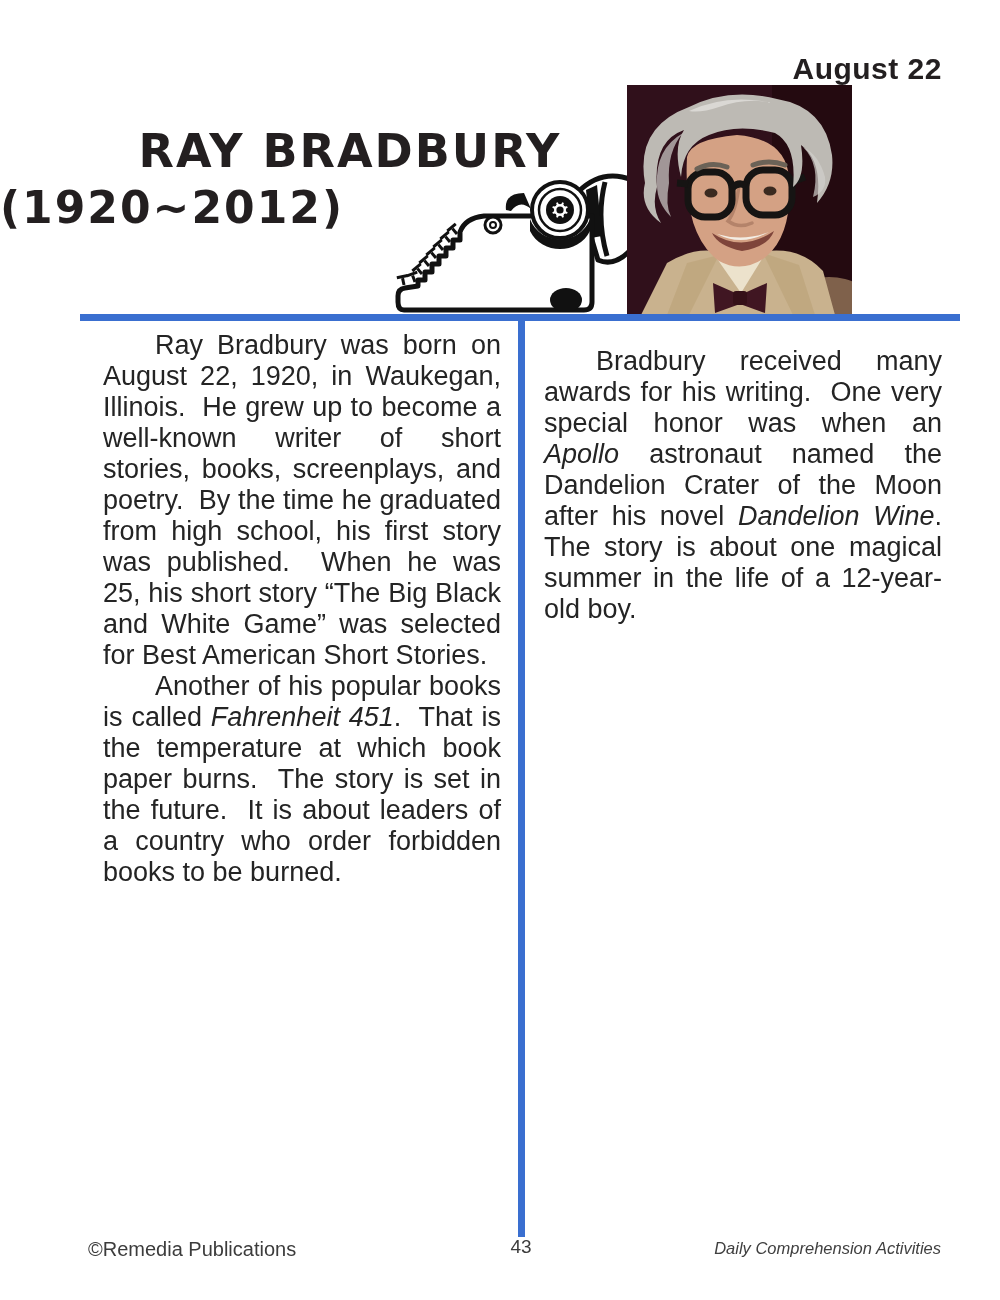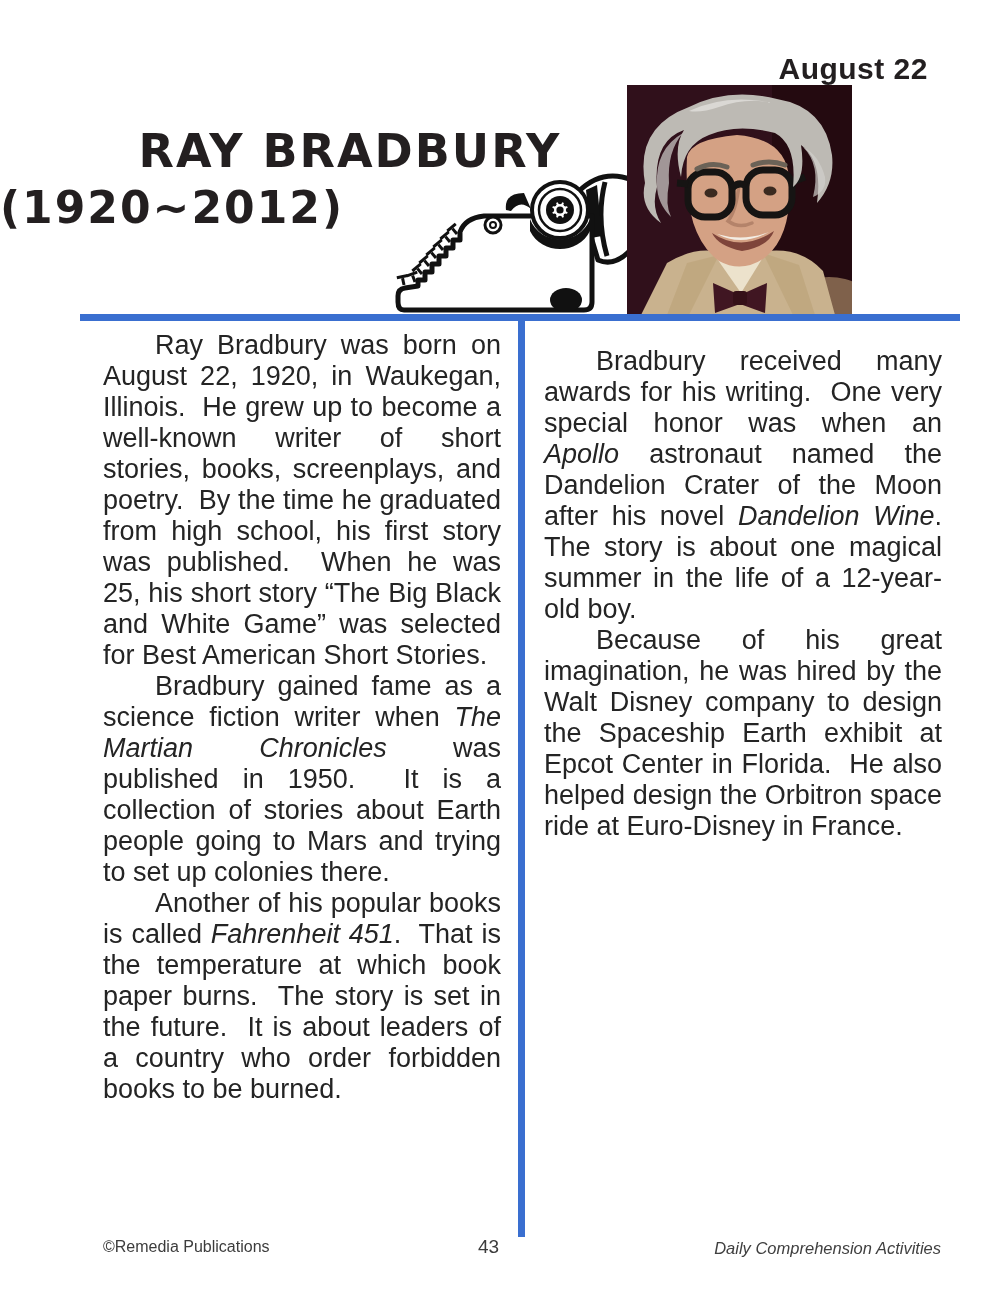--- a/index.html
+++ b/index.html
@@ -1,34 +1,34 @@
 <!DOCTYPE html>
 <html style="--accent: #3a6fd0;"><head>
 <meta charset="utf-8">
 <style>
   html,body{margin:0;padding:0;background:#ffffff;}
   .page{position:relative;width:1000px;height:1300px;background:#fff;overflow:hidden;
         font-family:"Liberation Sans",sans-serif;color:#231f20;}
-  .date{position:absolute;top:52px;right:72px;font-weight:bold;font-size:30px;letter-spacing:.5px;}
+  .date{position:absolute;top:52px;right:58px;font-weight:bold;font-size:30px;letter-spacing:.5px;}
   .title1{position:absolute;top:124px;left:0;width:628px;margin:0;text-align:center;
           font-family:"DejaVu Sans",sans-serif;font-weight:bold;font-size:46px;letter-spacing:2px;padding-left:36px;}
   .title2{position:absolute;top:182px;left:0;width:628px;margin:0;text-align:left;
           font-family:"DejaVu Sans",sans-serif;font-weight:bold;font-size:44px;letter-spacing:2px;}
   .typewriter{position:absolute;left:388px;top:168px;width:282px;height:149px;z-index:3;}
   .photo{position:absolute;left:627px;top:85px;width:225px;height:230px;z-index:4;}
   .hrule{position:absolute;left:80px;top:314px;width:880px;height:7px;background:var(--accent,#3a6fd0);z-index:5;}
   .vrule{position:absolute;left:518px;top:314px;width:7px;height:923px;background:var(--accent,#3a6fd0);z-index:5;}
   .col{position:absolute;top:330px;width:398px;font-size:27px;line-height:31px;
        text-align:justify;color:#242424;}
   .col p{margin:0;text-indent:52px;white-space:pre-wrap;}
   .col i{font-style:italic;}
   .col-left{left:103px;}
   .col-right{left:544px;margin-top:16px;}
-  .footer-left{position:absolute;left:103px;top:1238px;font-size:16px;color:#3c3c3c;}
-  .footer-page{position:absolute;left:478px;top:1236px;width:86px;font-size:19px;color:#3c3c3c;}
+  .footer-left{position:absolute;left:88px;top:1238px;font-size:20px;color:#3c3c3c;}
+  .footer-page{position:absolute;left:478px;top:1236px;width:86px;text-align:center;font-size:19px;color:#3c3c3c;}
   .footer-right{position:absolute;right:59px;top:1239px;font-size:16.5px;font-style:italic;color:#404040;}
 </style>
 </head>
 <body>
 
 <div class="page">
 
   <div class="date">August 22</div>
 
   <h1 class="title1">RAY BRADBURY</h1>
@@ -148,25 +148,23 @@
 
     <path d="M70,84 Q84,76 100,82" fill="none" stroke="#6b6257" stroke-width="5" stroke-linecap="round"></path>
     <path d="M126,80 Q142,74 158,80" fill="none" stroke="#6b6257" stroke-width="5" stroke-linecap="round"></path>
   </svg>
 
   <div class="hrule"></div>
   <div class="vrule"></div>
 
   <div class="col col-left">
       <p><span>Ray Bradbury was born on August 22, 1920, in Waukegan, Illinois.  He grew up to become a well-known writer of short stories, books, screenplays, and poetry.  By the time he graduated from high school, his first story was published.  When he was 25, his short story “The Big Black and White Game” was selected for Best American Short Stories.</span></p>
-      <p><span>Bradbury gained fame as a science fiction writer when </span><i>The Martian Chronicles</i><span> was published in 1950.  It is a collection of stories about Earth people going to Mars and trying to set up colonies there.</span></p>
       <p><span>Another of his popular books is called </span><i>Fahrenheit 451</i><span>.  That is the temperature at which book paper burns.  The story is set in the future.  It is about leaders of a country who order forbidden books to be burned.</span></p>
     </div>
   <div class="col col-right">
       <p><span>Bradbury received many awards for his writing.  One very special honor was when an </span><i>Apollo</i><span> astronaut named the Dandelion Crater of the Moon after his novel </span><i>Dandelion Wine</i><span>. The story is about one magical summer in the life of a 12-year-old boy.</span></p>
-      <p><span>Because of his great imagination, he was hired by the Walt Disney company to design the Spaceship Earth exhibit at Epcot Center in Florida.  He also helped design the Orbitron space ride at Euro-Disney in France.</span></p>
     </div>
 
   <div class="footer-left">©Remedia Publications</div>
   <div class="footer-page">43</div>
   <div class="footer-right">Daily Comprehension Activities</div>
 
 </div>
 
 </body></html>

